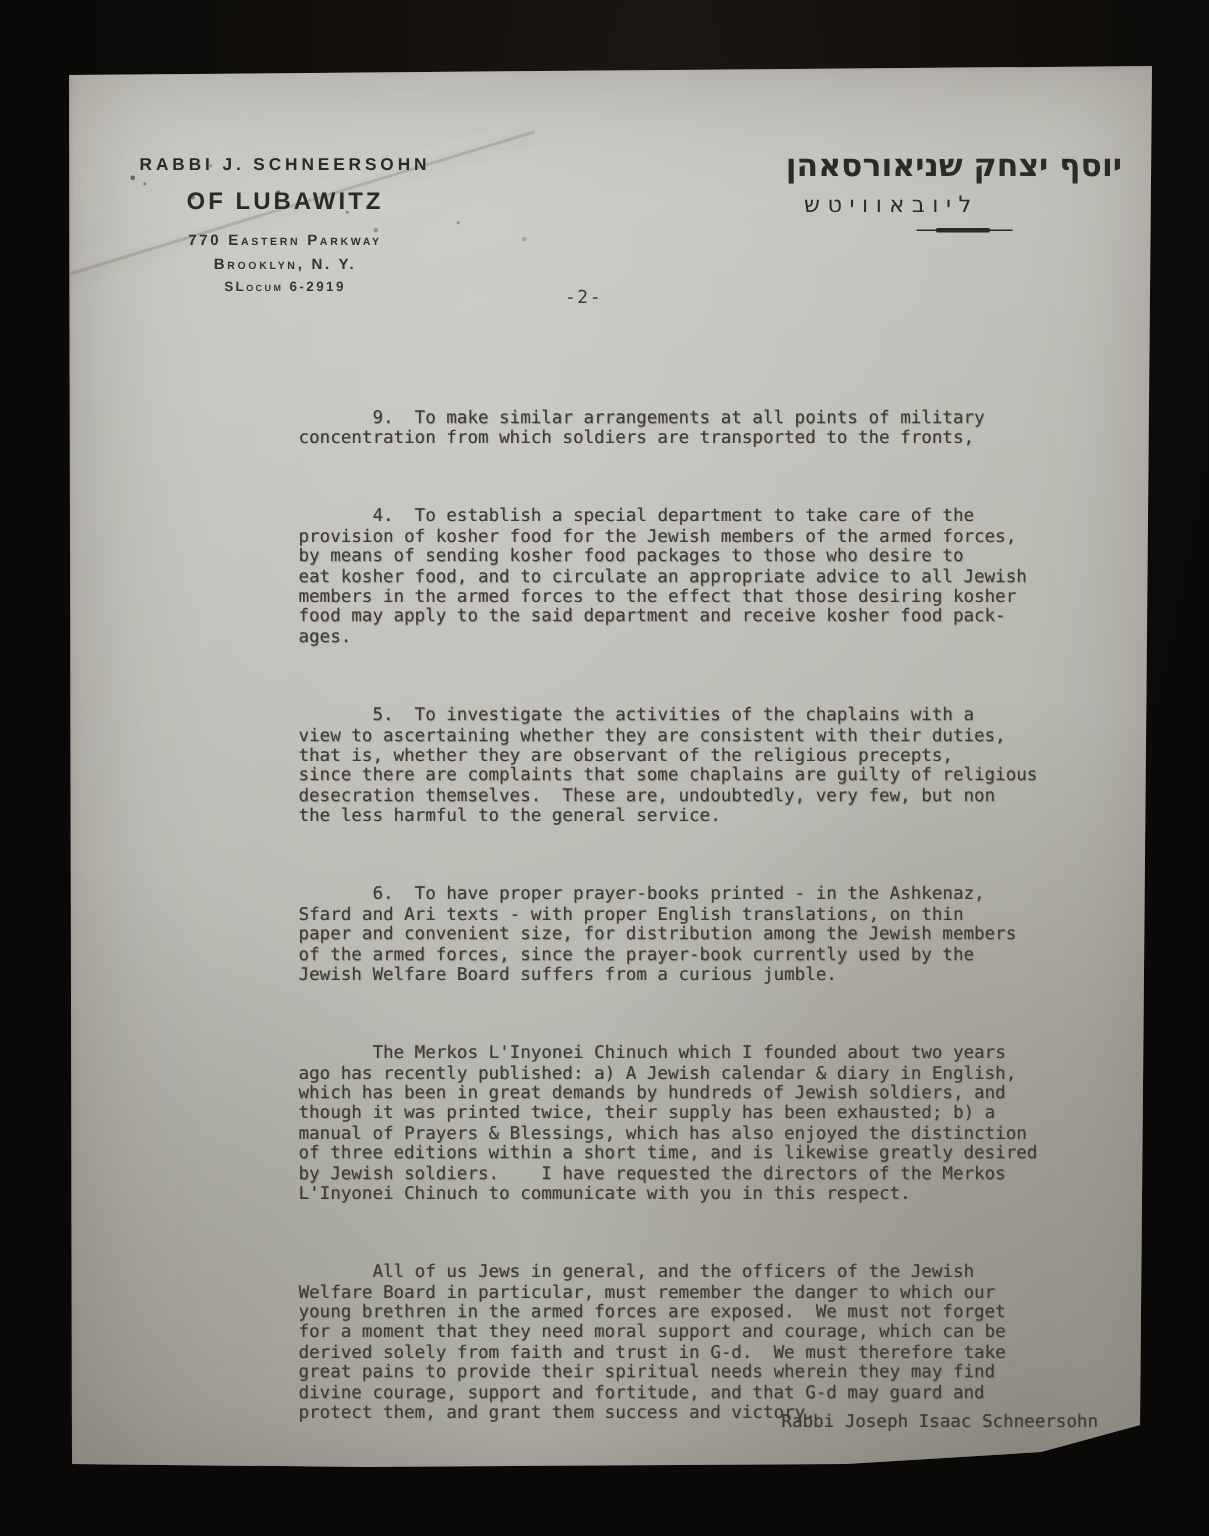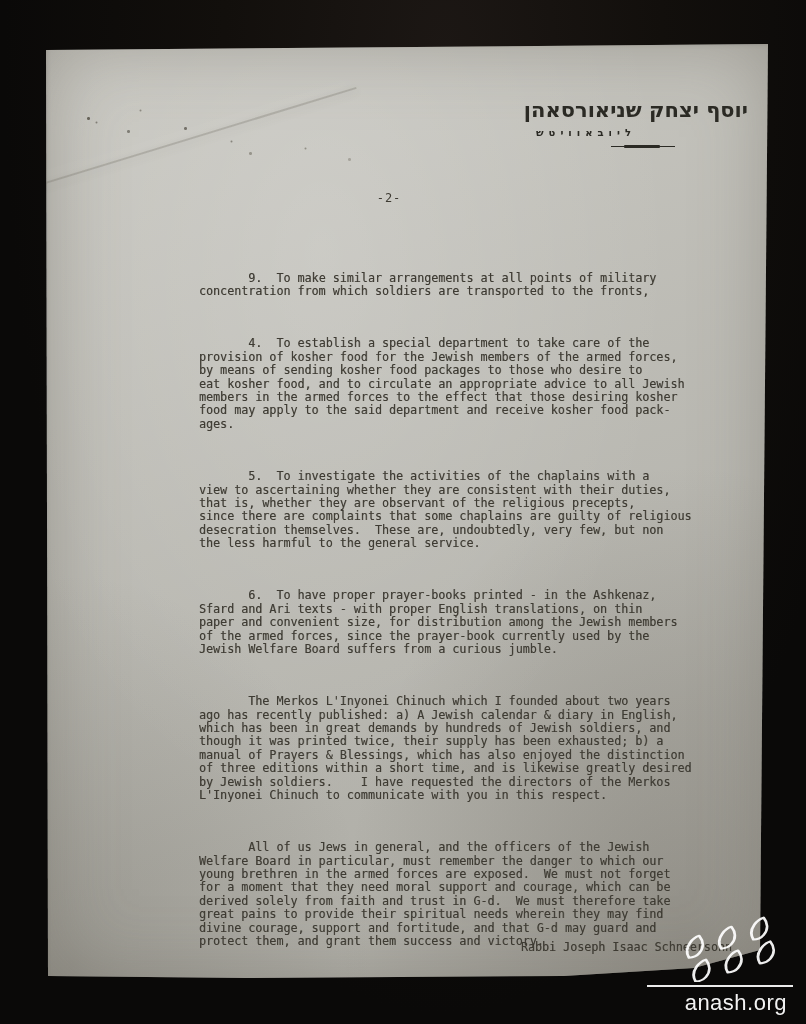--- a/index.html
+++ b/index.html
@@ -54,21 +54,21 @@
   .lh-name { font-size:11.5px; font-weight:bold; letter-spacing:2.6px; margin-bottom:10px; }
   .lh-org  { font-size:16px;   font-weight:600;  letter-spacing:2px;   margin-bottom:11px; }
   .lh-addr { font-size:10px; font-variant:small-caps; font-weight:600; letter-spacing:1.8px; margin-bottom:4.5px; color:#34332c; }
   .lh-phone{ font-size:9px;  font-variant:small-caps; font-weight:600; letter-spacing:1.6px; color:#3a3931; }
   .lh-he {
     position:absolute; right:26px; top:55px; width:212px;
     text-align:left; color:#2b2a24;
     font-family:"DejaVu Serif","DejaVu Sans", serif;
   }
   .he-name { font-size:21px; font-weight:bold; white-space:nowrap; }
-  .he-city { font-size:10px; font-weight:bold; letter-spacing:5px; margin-top:5px; }
+  .he-city { font-size:15px; font-weight:normal; letter-spacing:5px; margin-top:5px; }
   .he-dash { width:36px; height:3px; background:#2b2a24; margin:7px auto 0; border-radius:1px;
              box-shadow:-14px 0 0 -1px #2b2a24, 16px 0 0 -1px #2b2a24; }
   
   .pagenum {
     position:absolute; left:155px; top:149px; width:380px; text-align:center;
     font-family:"DejaVu Sans Mono","Liberation Mono", monospace;
     font-size:12px; color:#3e3b33; letter-spacing:1px;
   }
   .body-text {
     position:absolute; left:155px; top:203px; width:518px;
@@ -101,20 +101,27 @@
 </style>
 </head>
 <body>
 
 <div class="stage">
 
   <div class="paper">
     <div class="crease"></div>
     <div class="specks"></div>
 
+    <div class="lh-en">
+      <div class="lh-name">RABBI J. SCHNEERSOHN</div>
+      <div class="lh-org">OF LUBAWITZ</div>
+      <div class="lh-addr">770 Eastern Parkway</div>
+      <div class="lh-addr">Brooklyn, N. Y.</div>
+      <div class="lh-phone">SLocum 6-2919</div>
+    </div>
 
     <div class="lh-he" dir="rtl">
       <div class="he-name">יוסף יצחק שניאורסאהן</div>
       <div class="he-city">ליובאוויטש</div>
       <div class="he-dash"></div>
     </div>
 
     <div class="pagenum">-2-</div>
 
     <div class="body-text">
@@ -154,31 +161,14 @@
 great pains to provide their spiritual needs wherein they may find
 divine courage, support and fortitude, and that G-d may guard and
 protect them, and grant them success and victory.</p>
       
       
     </div>
 
     <div class="signature">Rabbi Joseph Isaac Schneersohn</div>
   </div>
 
-  <div class="watermark">
-    <svg class="wm-logo" viewBox="0 0 112 100" width="106" height="70" preserveAspectRatio="none">
-      <defs>
-        <path id="lf" d="M8.5 0 C 14.5 6, 17.5 15, 14.5 24 C 13 28.5, 10 31.5, 5.5 33 C 1.5 28, -0.5 20, 1.5 12 C 3.2 5, 5.5 2, 8.5 0 Z"></path>
-      </defs>
-      <g fill="none" stroke="#ffffff" stroke-width="3" stroke-linejoin="round" opacity="0.93">
-        <use href="#lf" transform="translate(10,32) rotate(14)"></use>
-        <use href="#lf" transform="translate(17,66) rotate(14)"></use>
-        <use href="#lf" transform="translate(44,19) rotate(14)"></use>
-        <use href="#lf" transform="translate(51,53) rotate(14)"></use>
-        <use href="#lf" transform="translate(78,6) rotate(14)"></use>
-        <use href="#lf" transform="translate(85,40) rotate(14)"></use>
-      </g>
-    </svg>
-    <div class="wm-line"></div>
-    <div class="wm-text">anash.org</div>
-  </div>
 
 </div>
 
 </body></html>

